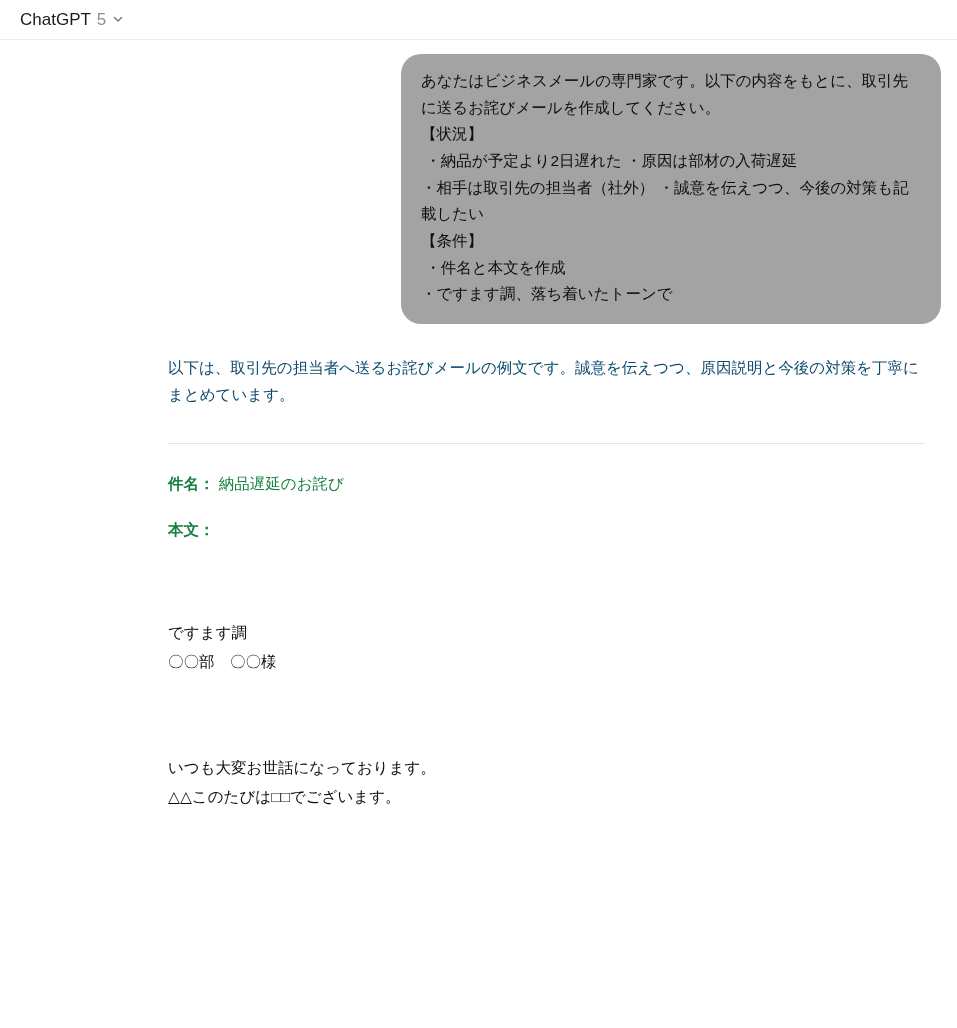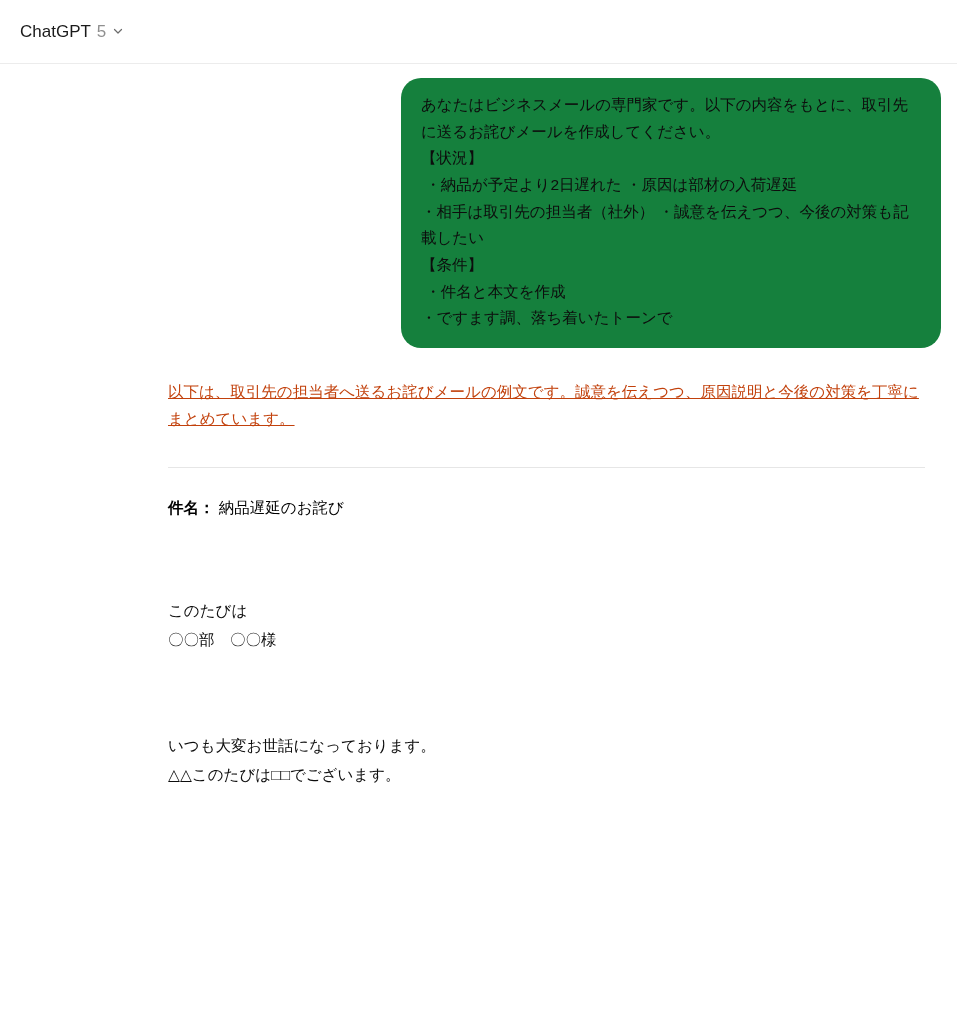--- a/index.html
+++ b/index.html
@@ -11,21 +11,21 @@
   body {
     width: 957px;
     height: 1028px;
     font-family: "Liberation Sans", "DejaVu Sans", sans-serif;
     color: #0d0d0d;
     overflow: hidden;
   }
 
   
   .app-header {
-    height: 64px;
+    height: 40px;
     border-bottom: 1px solid #ececec;
     display: flex;
     align-items: center;
     padding: 0 14px;
     background: #ffffff;
   }
   .model-switcher {
     display: flex;
     align-items: center;
     gap: 6px;
@@ -58,21 +58,21 @@
     padding: 0 16px;
   }
 
   
   .user-row {
     display: flex;
     justify-content: flex-end;
     padding-top: 14px;
   }
   .user-bubble {
-    background: #15803d;
+    background: #a3a3a3;
     border-radius: 20px;
     padding: 14px 20px 16px 20px;
     max-width: 540px;
     font-size: 15.5px;
     line-height: 1.72;
     color: #0d0d0d;
     text-align: left;
     white-space: pre-wrap;
     word-break: break-word;
   }
@@ -81,34 +81,33 @@
   .assistant-wrap {
     padding: 0 0 0 0;
     margin-top: 30px;
     margin-left: 152px;
     margin-right: 16px;
     max-width: 770px;
   }
   .assistant-intro {
     font-size: 15.5px;
     line-height: 1.78;
-    color: #c2410c;
+    color: #0c4a6e;
     white-space: pre-wrap;
-    text-decoration: underline;
   }
   .divider {
     border: none;
     border-top: 1px solid #e6e6e6;
     margin: 34px 0 26px 0;
   }
   .field-line {
     font-size: 15.5px;
     line-height: 1.8;
     margin: 0 0 18px 0;
-    color: #000000;
+    color: #15803d;
   }
   .field-label { font-weight: 700; }
   .field-value { font-weight: 400; }
   .body-block {
     font-size: 15.5px;
     line-height: 1.85;
     color: #0d0d0d;
     white-space: pre-wrap;
     margin-top: 6px;
   }
@@ -146,23 +145,26 @@
     <div class="assistant-wrap">
       <div class="assistant-intro">以下は、取引先の担当者へ送るお詫びメールの例文です。誠意を伝えつつ、原因説明と今後の対策を丁寧にまとめています。</div>
 
       <hr class="divider">
 
       <p class="field-line">
         <span class="field-label">件名：</span>
         <span class="field-value">納品遅延のお詫び</span>
       </p>
 
+      <p class="field-line">
+        <span class="field-label">本文：</span>
+      </p>
 
       <div class="body-block">
-        <div class="para">このたびは
+        <div class="para">ですます調
 〇〇部　〇〇様</div>
         <div class="para">いつも大変お世話になっております。
 △△このたびは□□でございます。</div>
         
         
         
         
       </div>
     </div>
 

